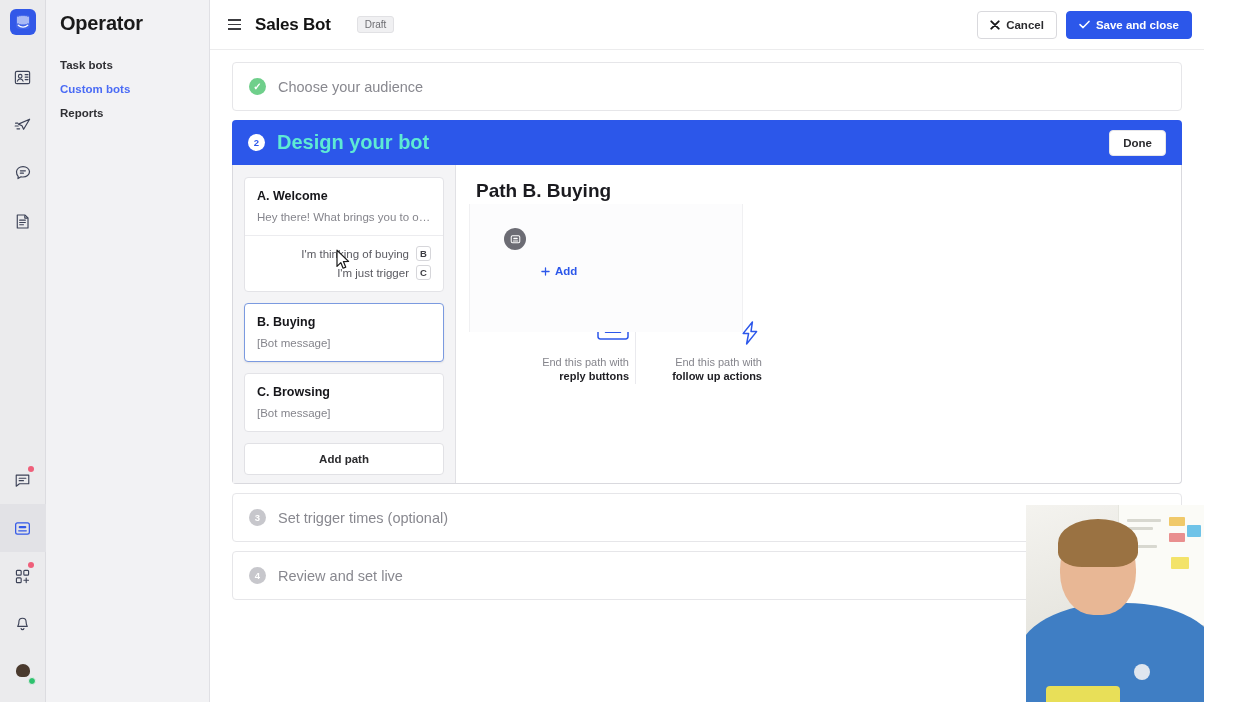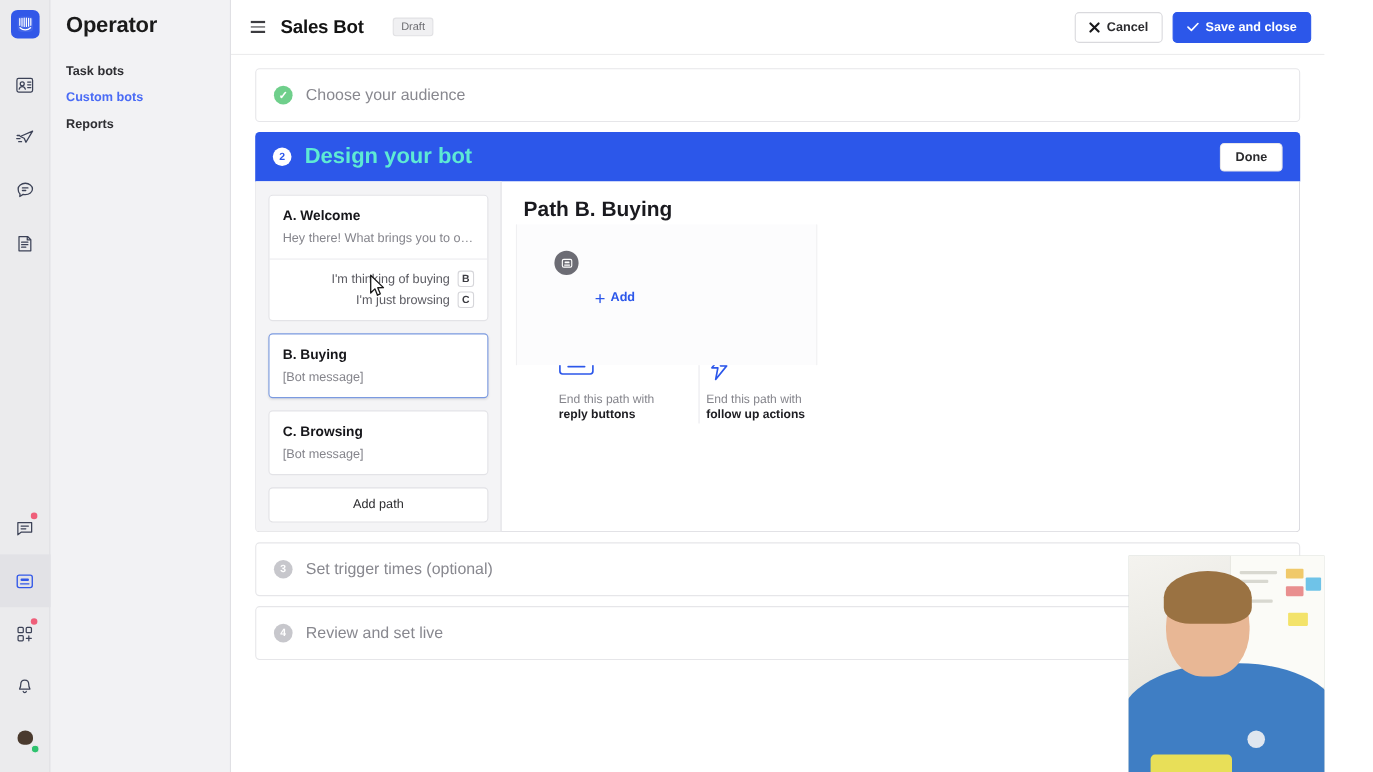--- a/index.html
+++ b/index.html
@@ -134,21 +134,21 @@
   .reply-row { display: flex; align-items: center; justify-content: flex-end; gap: 7px; padding: 2px 0; }
   .reply-text { font-size: 11.5px; color: #5a5a61; }
   .reply-key {
     font-size: 9.5px; font-weight: bold; color: #3c3c42;
     border: 1px solid #d6d6da; border-radius: 3px;
     min-width: 15px; height: 15px; display: flex; align-items: center; justify-content: center;
     background: #fff; padding: 0 3px;
   }
   .btn-addpath {
     width: 100%; background: #fff; border: 1px solid #e1e1e5; border-radius: 4px;
-    font-size: 11.5px; font-weight: normal; color: #2b2b2e; padding: 9px 0; cursor: pointer;
+    font-size: 11.5px; font-weight: bold; color: #2b2b2e; padding: 9px 0; cursor: pointer;
     font-family: "Liberation Sans", sans-serif;
   }
 
   .canvas { flex: 1 1 auto; padding: 15px 20px; position: relative; }
   .canvas-title { font-size: 19px; font-weight: bold; color: #1a1a1f; margin-bottom: 26px; }
 
   .msg-block { position: relative; width: 276px; margin-left: 28px; }
   .msg-block::before {
     content: ""; position: absolute; left: -35px; top: -24px;
     width: 272px; height: 128px; background: #fcfcfd;
@@ -176,21 +176,21 @@
   .tool-gif { font-size: 10px; font-weight: bold; color: #9a9aa2; letter-spacing: 0.2px; }
   .add-link {
     position: relative; margin-left: 37px; margin-top: 13px;
     font-size: 11.5px; font-weight: bold; color: #2c57ea; cursor: pointer;
     display: inline-flex; align-items: center; gap: 5px;
   }
 
   .enders { display: flex; margin-top: 40px; margin-left: 26px; }
   .ender {
     width: 133px; text-align: center; padding: 0 6px;
-    display: flex; flex-direction: column; align-items: flex-start; cursor: pointer;
+    display: flex; flex-direction: column; align-items: flex-end; cursor: pointer;
   }
   .ender + .ender { border-left: 1px solid #eaeaee; }
   .ender-icon { height: 26px; display: flex; align-items: center; justify-content: center; margin-bottom: 9px; }
   .ender-l1 { font-size: 11px; color: #85858c; line-height: 1.35; }
   .ender-l2 { font-size: 11px; color: #1d1d22; font-weight: bold; line-height: 1.35; }
 
   
   .cursor { position: absolute; left: 336px; top: 249px; z-index: 40; pointer-events: none; }
 
   
@@ -377,21 +377,21 @@
             <div class="path-card-body">
               <div class="path-title">A. Welcome</div>
               <div class="path-msg">Hey there! What brings you to our p…</div>
             </div>
             <div class="path-replies">
               <div class="reply-row">
                 <span class="reply-text">I'm thinking of buying</span>
                 <span class="reply-key">B</span>
               </div>
               <div class="reply-row">
-                <span class="reply-text">I'm just browsing</span>
+                <span class="reply-text">I'm just trigger</span>
                 <span class="reply-key">C</span>
               </div>
             </div>
           </div>
 
           <div class="path-card selected">
             <div class="path-card-body">
               <div class="path-title">B. Buying</div>
               <div class="path-msg">[Bot message]</div>
             </div>

